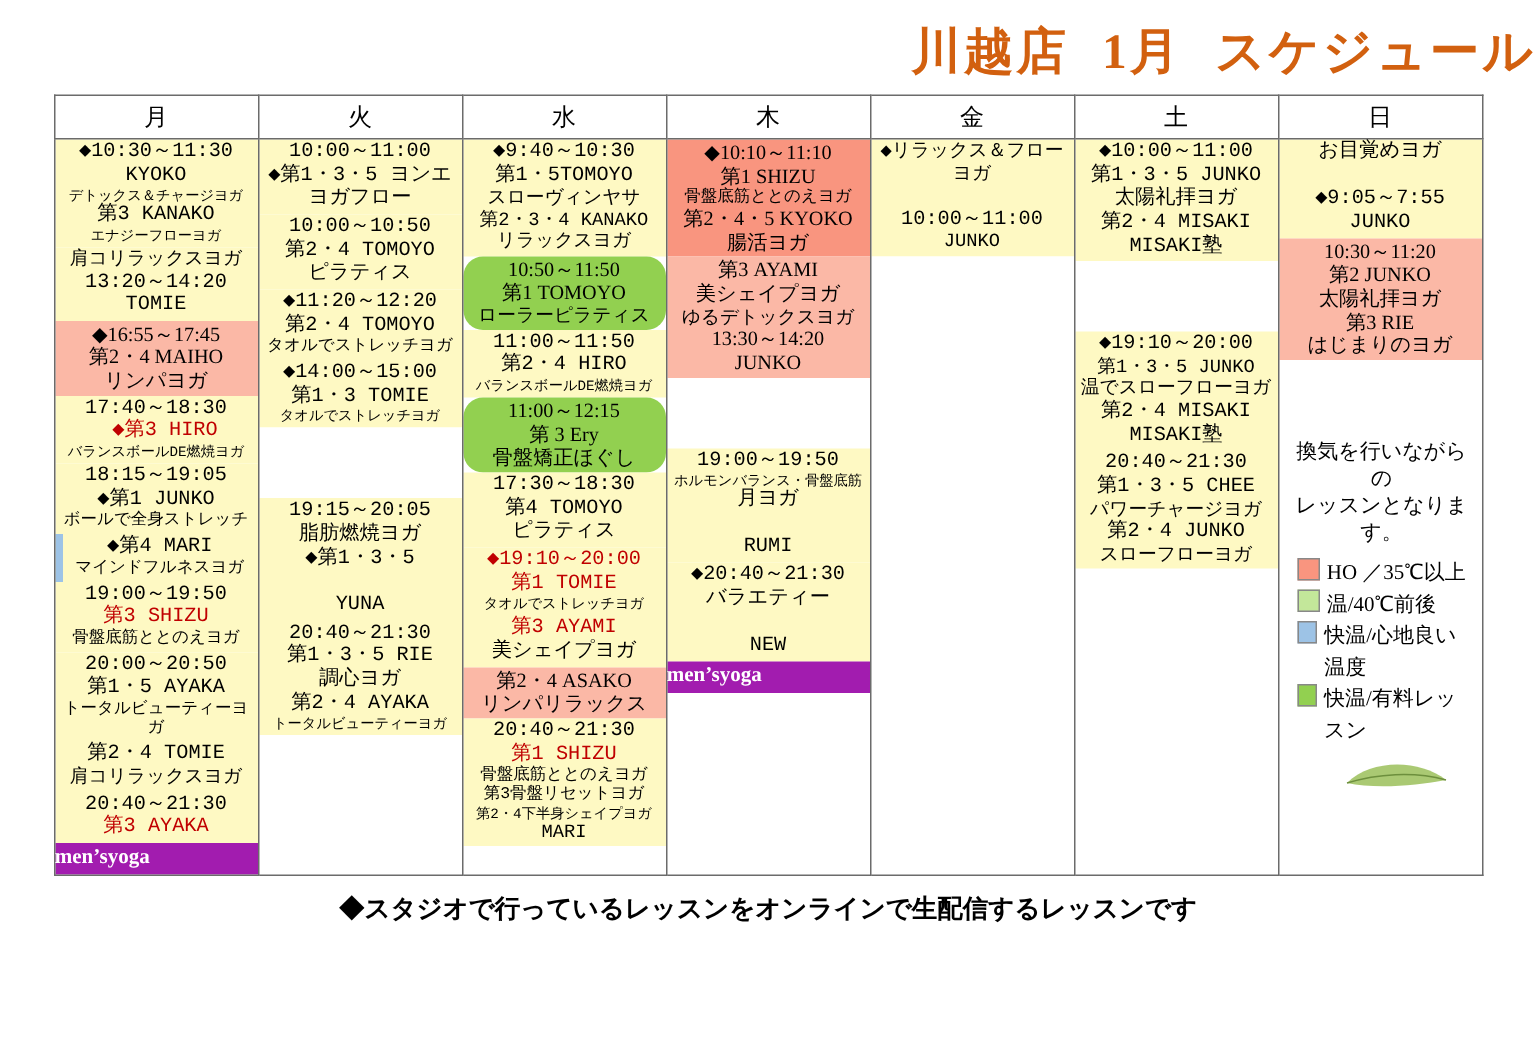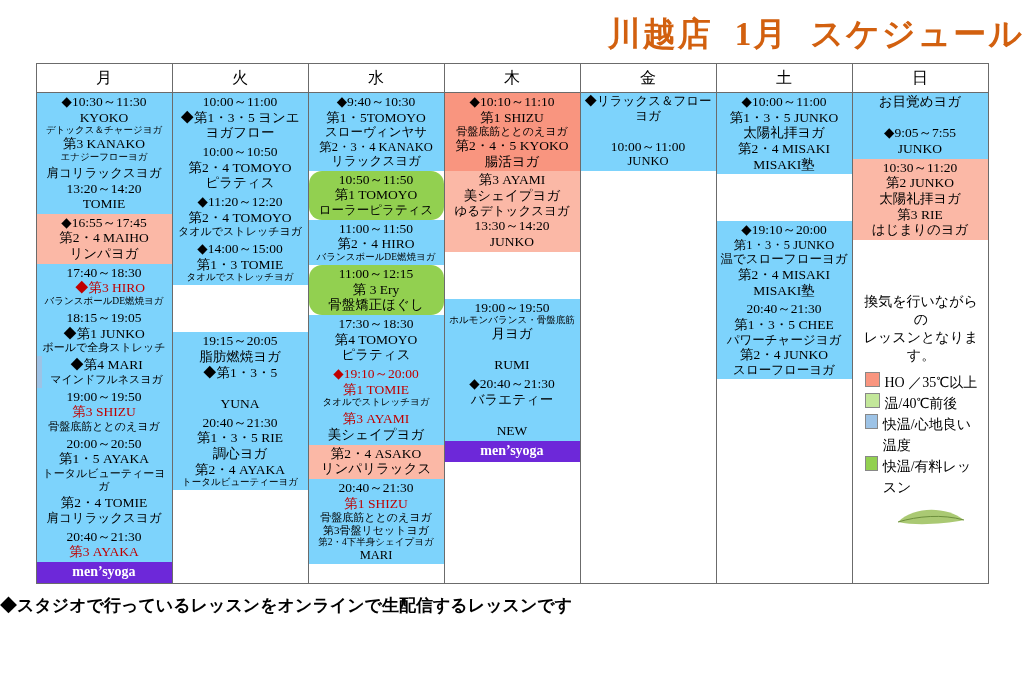--- a/index.html
+++ b/index.html
@@ -48,43 +48,44 @@
     font-family:"Liberation Serif", serif;
     line-height:1.16;
     padding:1px 1px 2px 1px;
   }
   .l{display:block;}
   .s13{font-size:13.5px;}
   .s12{font-size:12.5px;}
   .s11{font-size:11px;}
   .s10{font-size:9.5px;}
   
-  .c-orange{background:#7dd3fc;}
+  .c-orange{background:#fef9c3;font-family:Liberation Mono, monospace;}
   .c-salmon{background:#f9957f;}
   .c-salmon-l{background:#fbb8a6;}
   .c-green{background:#92d050;border-radius:13px;}
   .c-white{background:#ffffff;}
   .men{
-    background:#6d28d9;color:#ffffff;font-size:14px;font-weight:bold;
-    display:block;text-align:center;padding:2px 0 3px 0;
+    background:#a21caf;color:#ffffff;font-size:14px;font-weight:bold;
+    display:block;padding:2px 0 3px 0;
     font-family:"Liberation Serif", serif;
   }
   .legend{
     padding:6px 4px 0 6px;
     font-family:"Liberation Serif", serif;
   }
   .legend .hdr{font-size:14px;line-height:1.3;text-align:center;display:block;}
   .legend ul{list-style:none;margin:6px 0 0 6px;padding:0;}
   .legend li{font-size:14px;line-height:1.5;display:flex;align-items:flex-start;}
   .sw{display:inline-block;width:13px;height:13px;margin-right:5px;border:1px solid #888;}
   .sw-ho{background:#f9957f;}
   .sw-on{background:#c3e79a;}
   .sw-kai{background:#9dc3e6;}
   .sw-yuu{background:#92d050;}
   #footer{
+    text-align:center;
     font-family:"Liberation Serif", serif;
     font-weight:bold;
     font-size:17px;
     padding-top:10px;
   }
   .leafwrap{position:relative;height:26px;}
   .leaf{position:absolute;right:18px;bottom:-2px;}
 </style>
 </head>
 <body>

